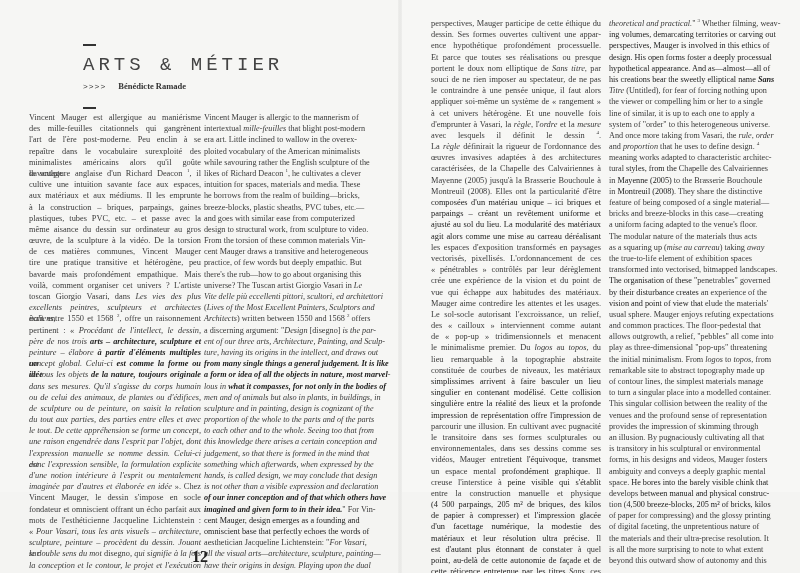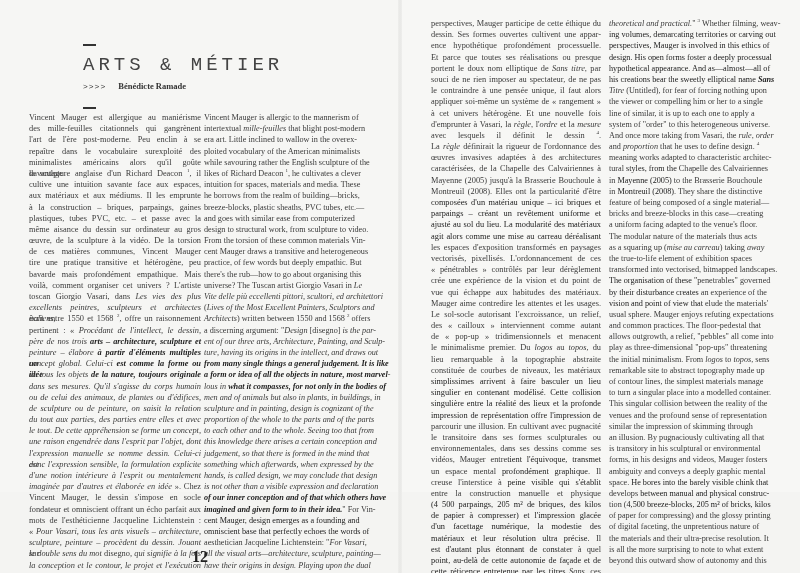--- a/index.html
+++ b/index.html
@@ -230,27 +230,27 @@
         <span class="ln"><span>as a squaring up (</span><span class="i">mise au carreau</span><span>) taking </span><span class="i">away</span></span>
         <span class="ln"><span>the true-to-life element of exhibition spaces</span></span>
         <span class="ln"><span>transformed into vectorised, bitmapped landscapes.</span></span>
         <span class="ln"><span class="b">The organisation of these "</span><span>penetrables" governed</span></span>
         <span class="ln"><span class="b">by their disturbance creates</span><span> an experience of the</span></span>
         <span class="ln"><span class="b">vision and point of view that</span><span> elude the materials'</span></span>
         <span class="ln"><span>usual sphere. Mauger enjoys refuting expectations</span></span>
         <span class="ln"><span>and common practices. The floor-pedestal that</span></span>
         <span class="ln"><span>allows outgrowth, a relief, "pebbles" all come into</span></span>
         <span class="ln"><span>play as three-dimensional  "pop-ups" threatening</span></span>
-        <span class="ln"><span>the initial minimalism. From </span><span class="i">logos</span><span> to </span><span class="i">topos</span><span>, sens</span></span>
+        <span class="ln"><span>the initial minimalism. From </span><span class="i">logos</span><span> to </span><span class="i">topos</span><span>, from</span></span>
         <span class="ln"><span>remarkable site to abstract topography made up</span></span>
         <span class="ln"><span>of contour lines, the simplest materials manage</span></span>
         <span class="ln"><span>to turn a singular place into a modelled container.</span></span>
         <span class="ln"><span>This singular collision between the reality of the</span></span>
         <span class="ln"><span>venues and the profound sense of representation</span></span>
-        <span class="ln"><span>similar the impression of skimming through</span></span>
+        <span class="ln"><span>provides the impression of skimming through</span></span>
         <span class="ln"><span>an illusion. By pugnaciously cultivating all that</span></span>
         <span class="ln"><span>is transitory in his sculptural or environmental</span></span>
         <span class="ln"><span>forms, in his designs and videos, Mauger fosters</span></span>
         <span class="ln"><span>ambiguity and conveys a deeply graphic mental</span></span>
         <span class="ln"><span>space. </span><span class="b">He bores into the barely visible chink that</span></span>
         <span class="ln"><span>develops </span><span class="b">between manual and physical construc-</span></span>
         <span class="ln"><span>tion (</span><span class="b">4,500 breeze-blocks, 205 m² of bricks, kilos</span></span>
         <span class="ln"><span>of paper for compressing) and the glossy printing</span></span>
         <span class="ln"><span>of digital faceting, the unpretentious nature of</span></span>
         <span class="ln"><span>the materials and their ultra-precise resolution. It</span></span>

